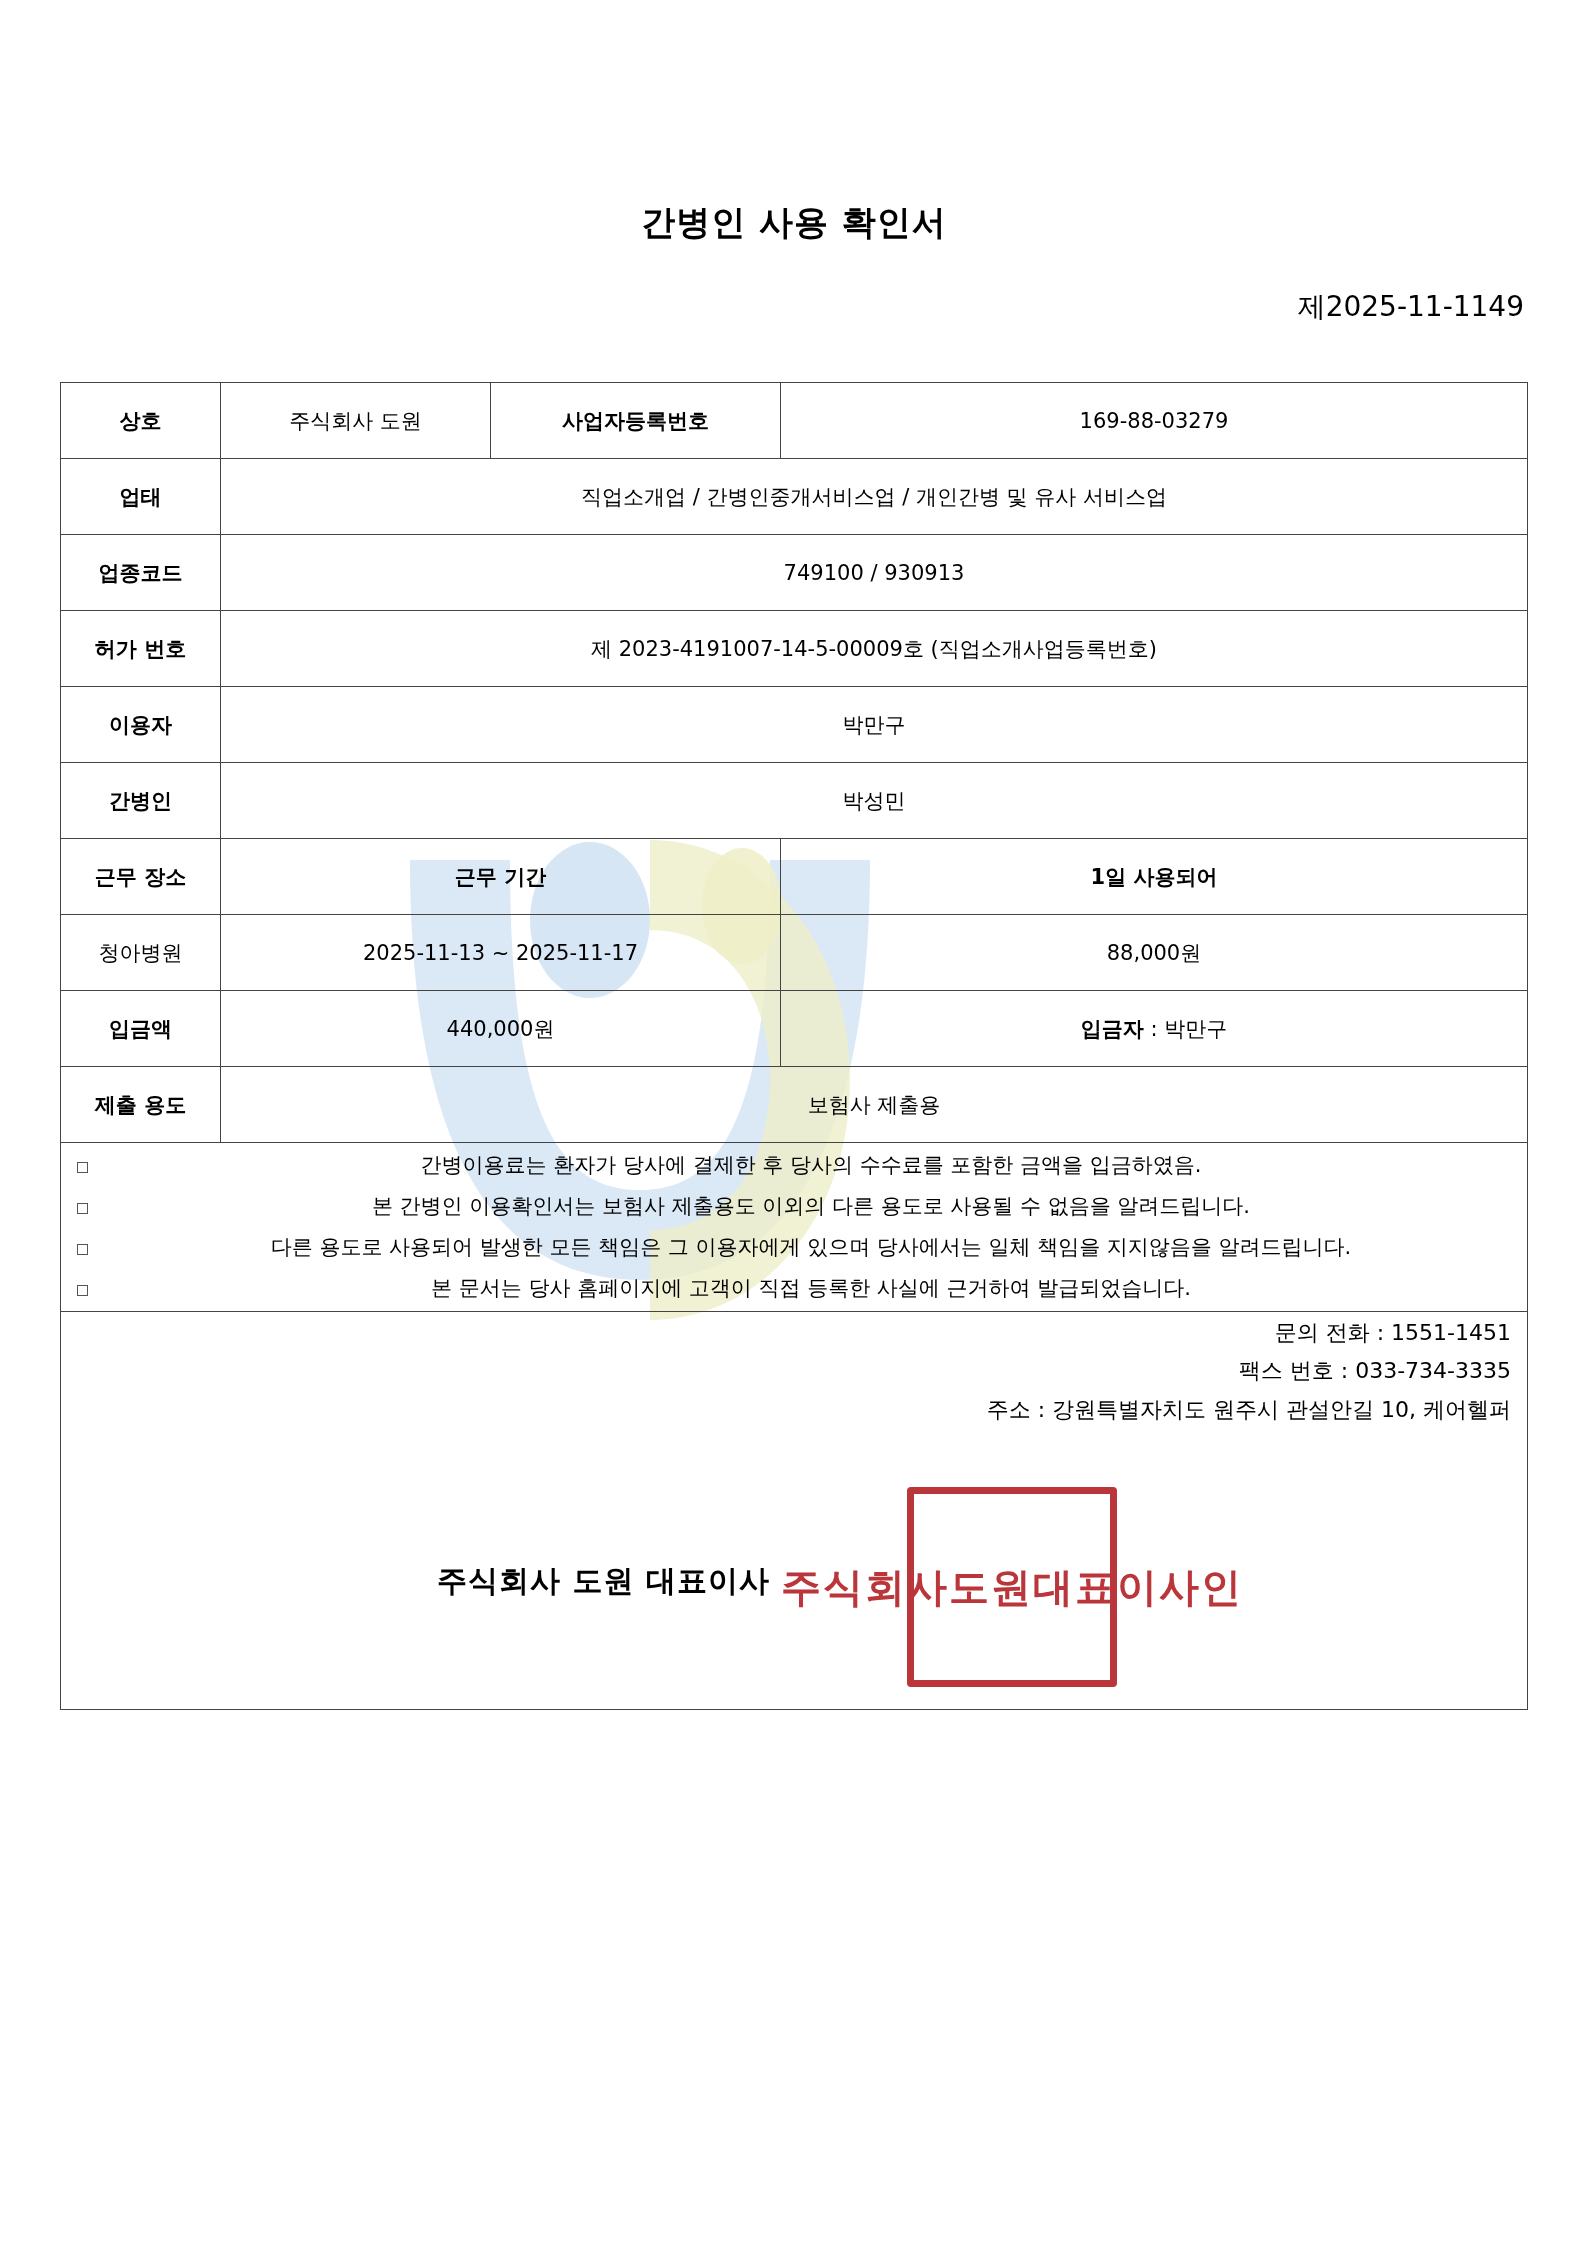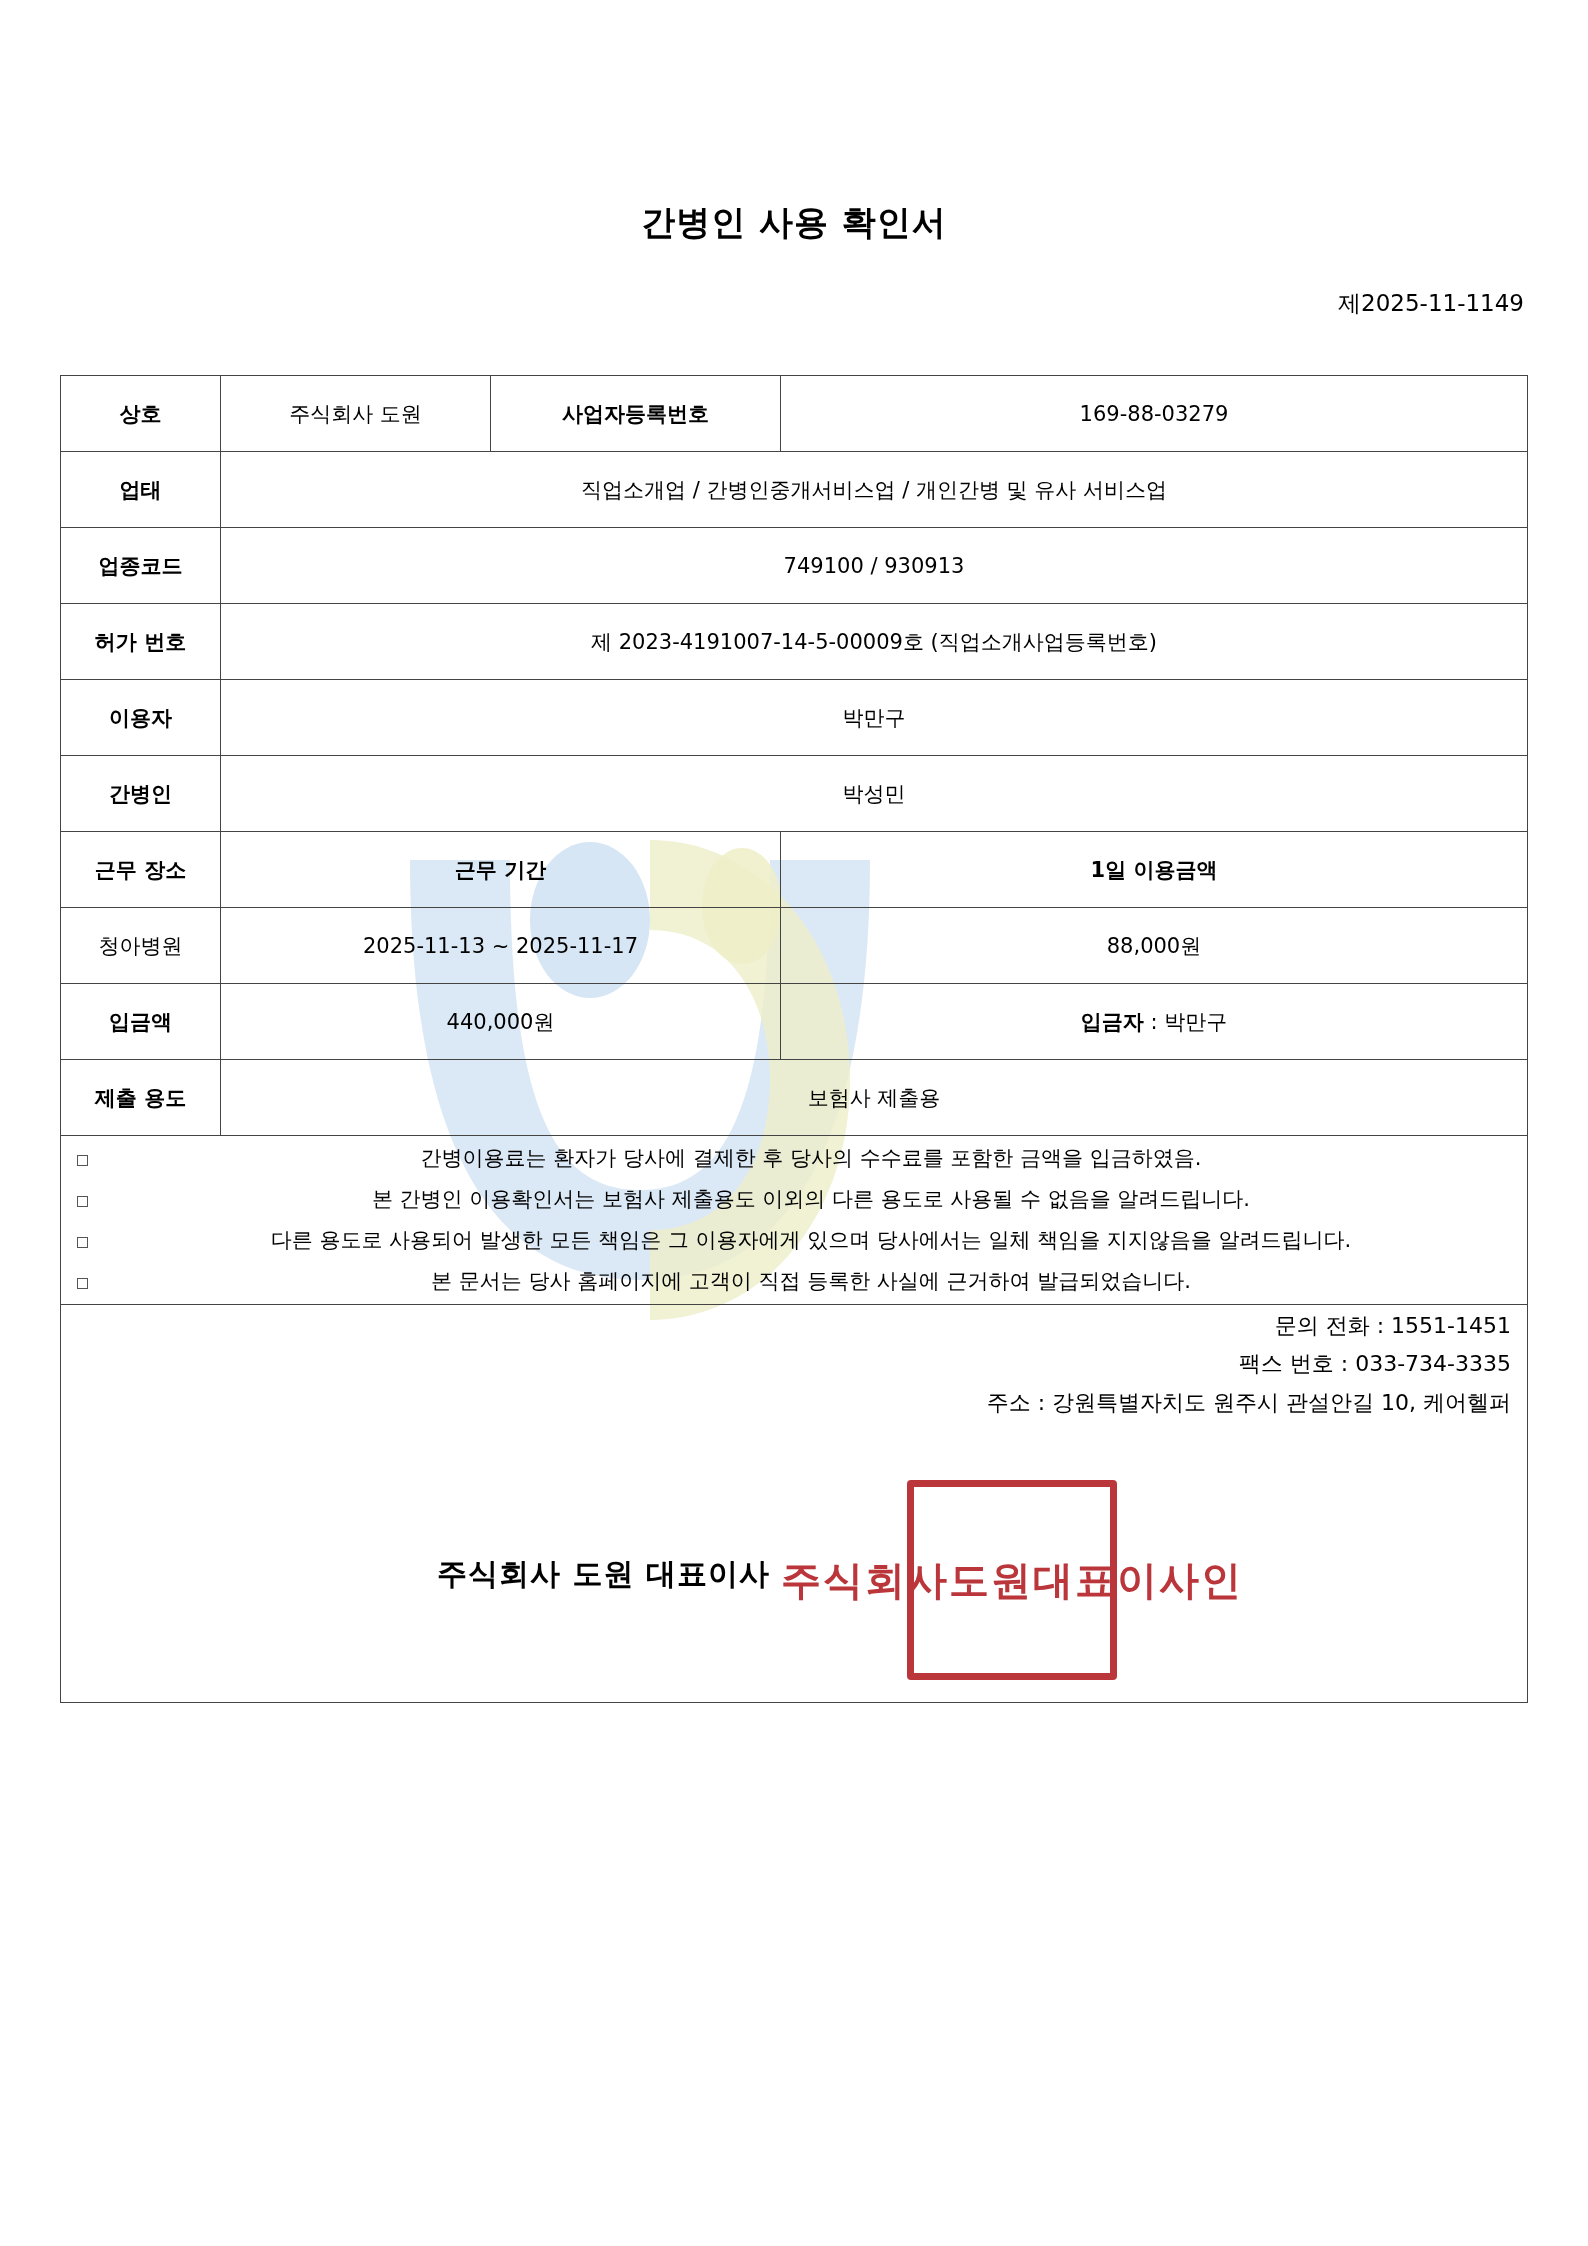--- a/index.html
+++ b/index.html
@@ -43,21 +43,21 @@
     text-align: center;
     font-size: 34px;
     font-weight: bold;
     letter-spacing: 1px;
     padding-top: 200px;
     padding-bottom: 0;
   }
 
   .doc-number {
     text-align: right;
-    font-size: 23px;
+    font-size: 28px;
     padding-top: 42px;
     padding-bottom: 8px;
     padding-right: 4px;
   }
 
   table.main {
     width: 100%;
     border-collapse: collapse;
     table-layout: fixed;
     margin-top: 48px;
@@ -236,21 +236,21 @@
 
         <tr>
           <td class="label">간병인</td>
           <td colspan="3">박성민</td>
         </tr>
 
 
         <tr>
           <td class="subhead">근무 장소</td>
           <td class="subhead" colspan="2">근무 기간</td>
-          <td class="subhead">1일 이용금액</td>
+          <td class="subhead">1일 사용되어</td>
         </tr>
 
         <tr>
           <td>청아병원</td>
           <td colspan="2">2025-11-13  ~  2025-11-17</td>
           <td>88,000원</td>
         </tr>
 
         <tr>
           <td class="label">입금액</td>

